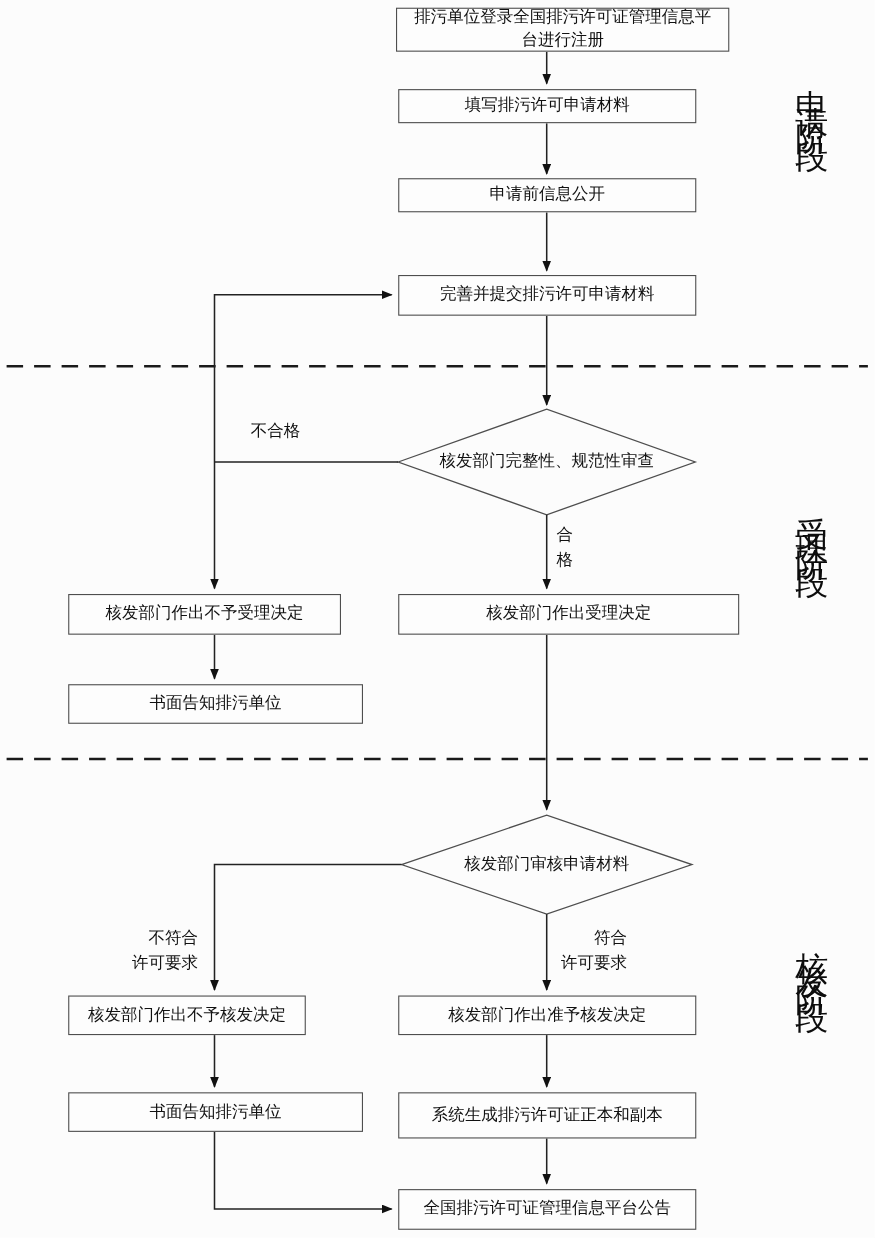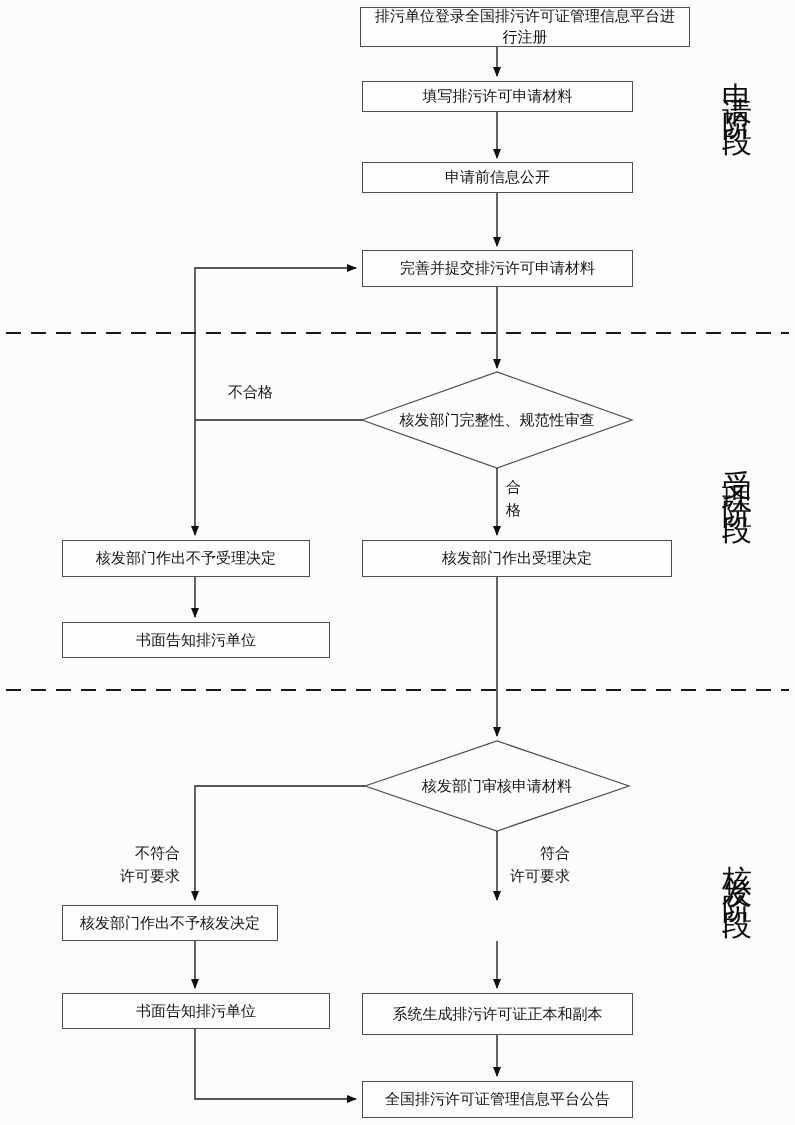--- a/index.html
+++ b/index.html
@@ -76,34 +76,35 @@
       <path d="M497,577 L497,736" marker-end="url(#arrow)"></path>
       <path d="M365,786 L195,786 L195,900" marker-end="url(#arrow)"></path>
       <path d="M497,831 L497,900" marker-end="url(#arrow)"></path>
       <path d="M195,941 L195,988" marker-end="url(#arrow)"></path>
       <path d="M497,941 L497,988" marker-end="url(#arrow)"></path>
       <path d="M497,1029 L497,1076" marker-end="url(#arrow)"></path>
       <path d="M195,1029 L195,1099 L356,1099" marker-end="url(#arrow)"></path>
     </g>
   </svg>
 
-  <div class="node box" style="left:360px;top:7px;width:330px;height:40px;">排污单位登录全国排污许可证管理信息平台进行注册</div>
+  <div class="node box" style="left:360px;top:7px;width:303px;height:40px;">排污单位登录全国排污许可证管理信息平台进行注册</div>
   <div class="node box" style="left:362px;top:81px;width:271px;height:31px;">填写排污许可申请材料</div>
   <div class="node box" style="left:362px;top:162px;width:271px;height:31px;">申请前信息公开</div>
   <div class="node box" style="left:362px;top:250px;width:271px;height:37px;">完善并提交排污许可申请材料</div>
 
   <div class="node diamond-text" style="left:375px;top:398px;width:244px;height:44px;">核发部门完整性、规范性审查</div>
 
   <div class="node box" style="left:62px;top:540px;width:248px;height:37px;">核发部门作出不予受理决定</div>
   <div class="node box" style="left:362px;top:540px;width:310px;height:37px;">核发部门作出受理决定</div>
   <div class="node box" style="left:62px;top:622px;width:268px;height:36px;">书面告知排污单位</div>
 
   <div class="node diamond-text" style="left:385px;top:764px;width:224px;height:44px;">核发部门审核申请材料</div>
 
   <div class="node box" style="left:62px;top:905px;width:216px;height:36px;">核发部门作出不予核发决定</div>
+  <div class="node box" style="left:362px;top:905px;width:271px;height:36px;">核发部门作出准予核发决定</div>
   <div class="node box" style="left:62px;top:993px;width:268px;height:36px;">书面告知排污单位</div>
   <div class="node box" style="left:362px;top:993px;width:271px;height:42px;">系统生成排污许可证正本和副本</div>
   <div class="node box" style="left:362px;top:1081px;width:271px;height:37px;">全国排污许可证管理信息平台公告</div>
 
   <div class="edge-label" style="left:228px;top:381px;">不合格</div>
   <div class="edge-label" style="left:506px;top:476px;">合
 格</div>
   <div class="edge-label left-align" style="left:120px;top:842px;">不符合
 许可要求</div>
   <div class="edge-label left-align" style="left:510px;top:842px;">符合

